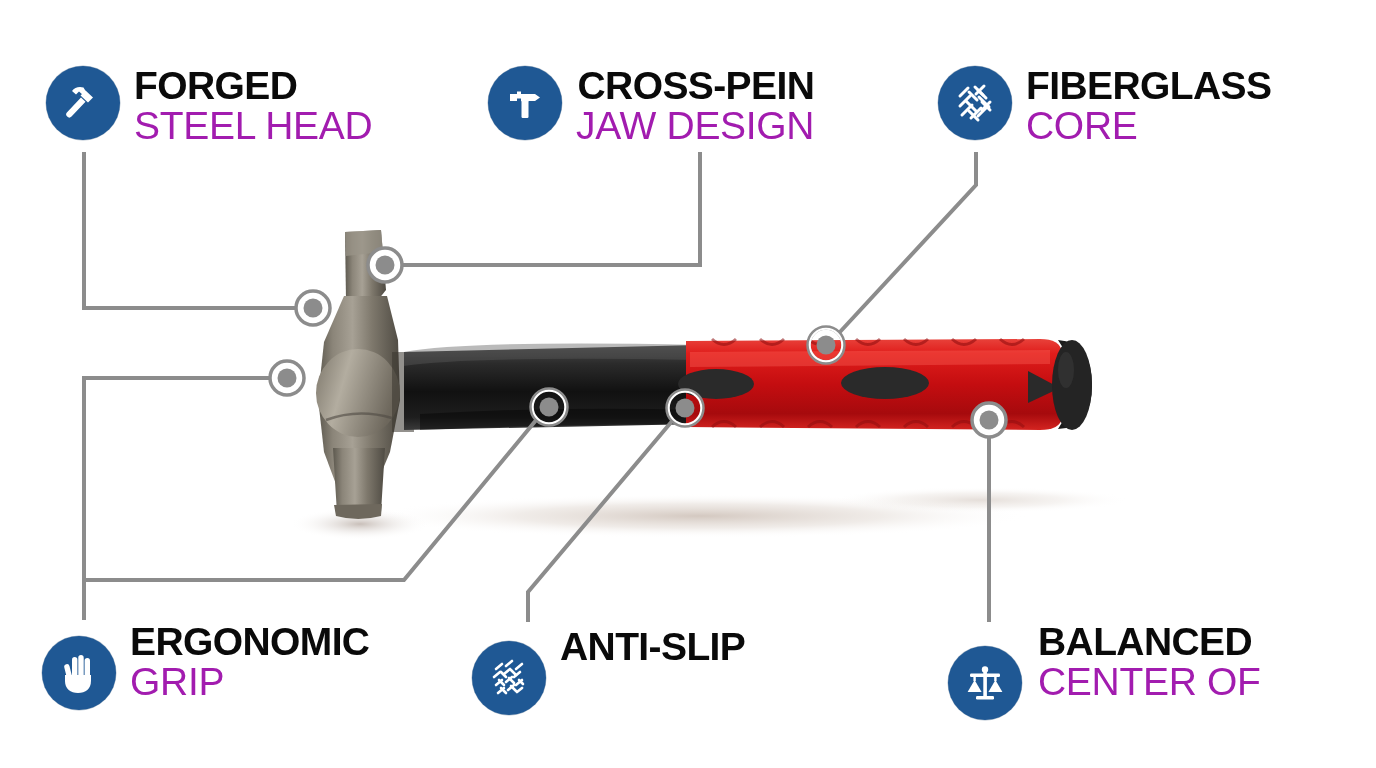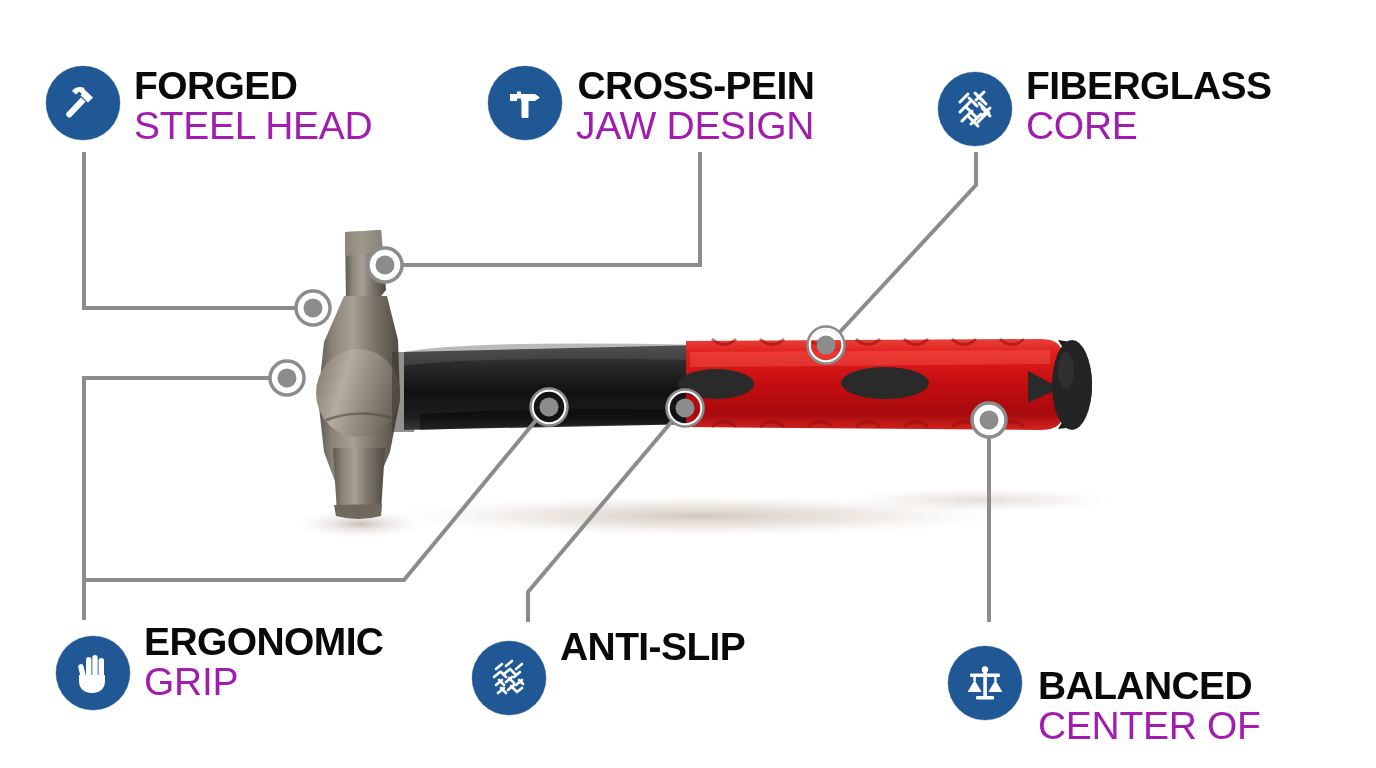--- a/index.html
+++ b/index.html
@@ -63,26 +63,26 @@
     font-weight: 400;
     font-size: 39px;
     line-height: 1.03;
     letter-spacing: -0.3px;
     color: #a21caf;
   }
 
   
   #c-forged      { left: 46px;   top: 66px; }
   #c-crosspein   { left: 488px;  top: 66px; text-align: right; }
-  #c-fiberglass  { left: 938px;  top: 66px; align-items: flex-end; }
-  #c-ergonomic   { left: 56px;   top: 622px; }
+  #c-fiberglass  { left: 938px;  top: 66px; }
+  #c-ergonomic   { left: 42px;   top: 622px; }
   #c-antislip    { left: 472px;  top: 627px; text-align: center; }
   #c-balanced    { left: 948px;  top: 622px; }
 
-  #c-balanced .labels { margin-left: 16px; margin-top: 44px; }
+  #c-balanced .labels { margin-left: 16px; }
   #c-balanced .badge { margin-top: 24px; }
   #c-ergonomic .badge, #c-antislip .badge { margin-top: 14px; }
 </style>
 </head>
 <body>
 
 <div id="stage">
 
   <svg id="product" viewBox="0 0 1376 768" xmlns="http://www.w3.org/2000/svg">
     <defs>

